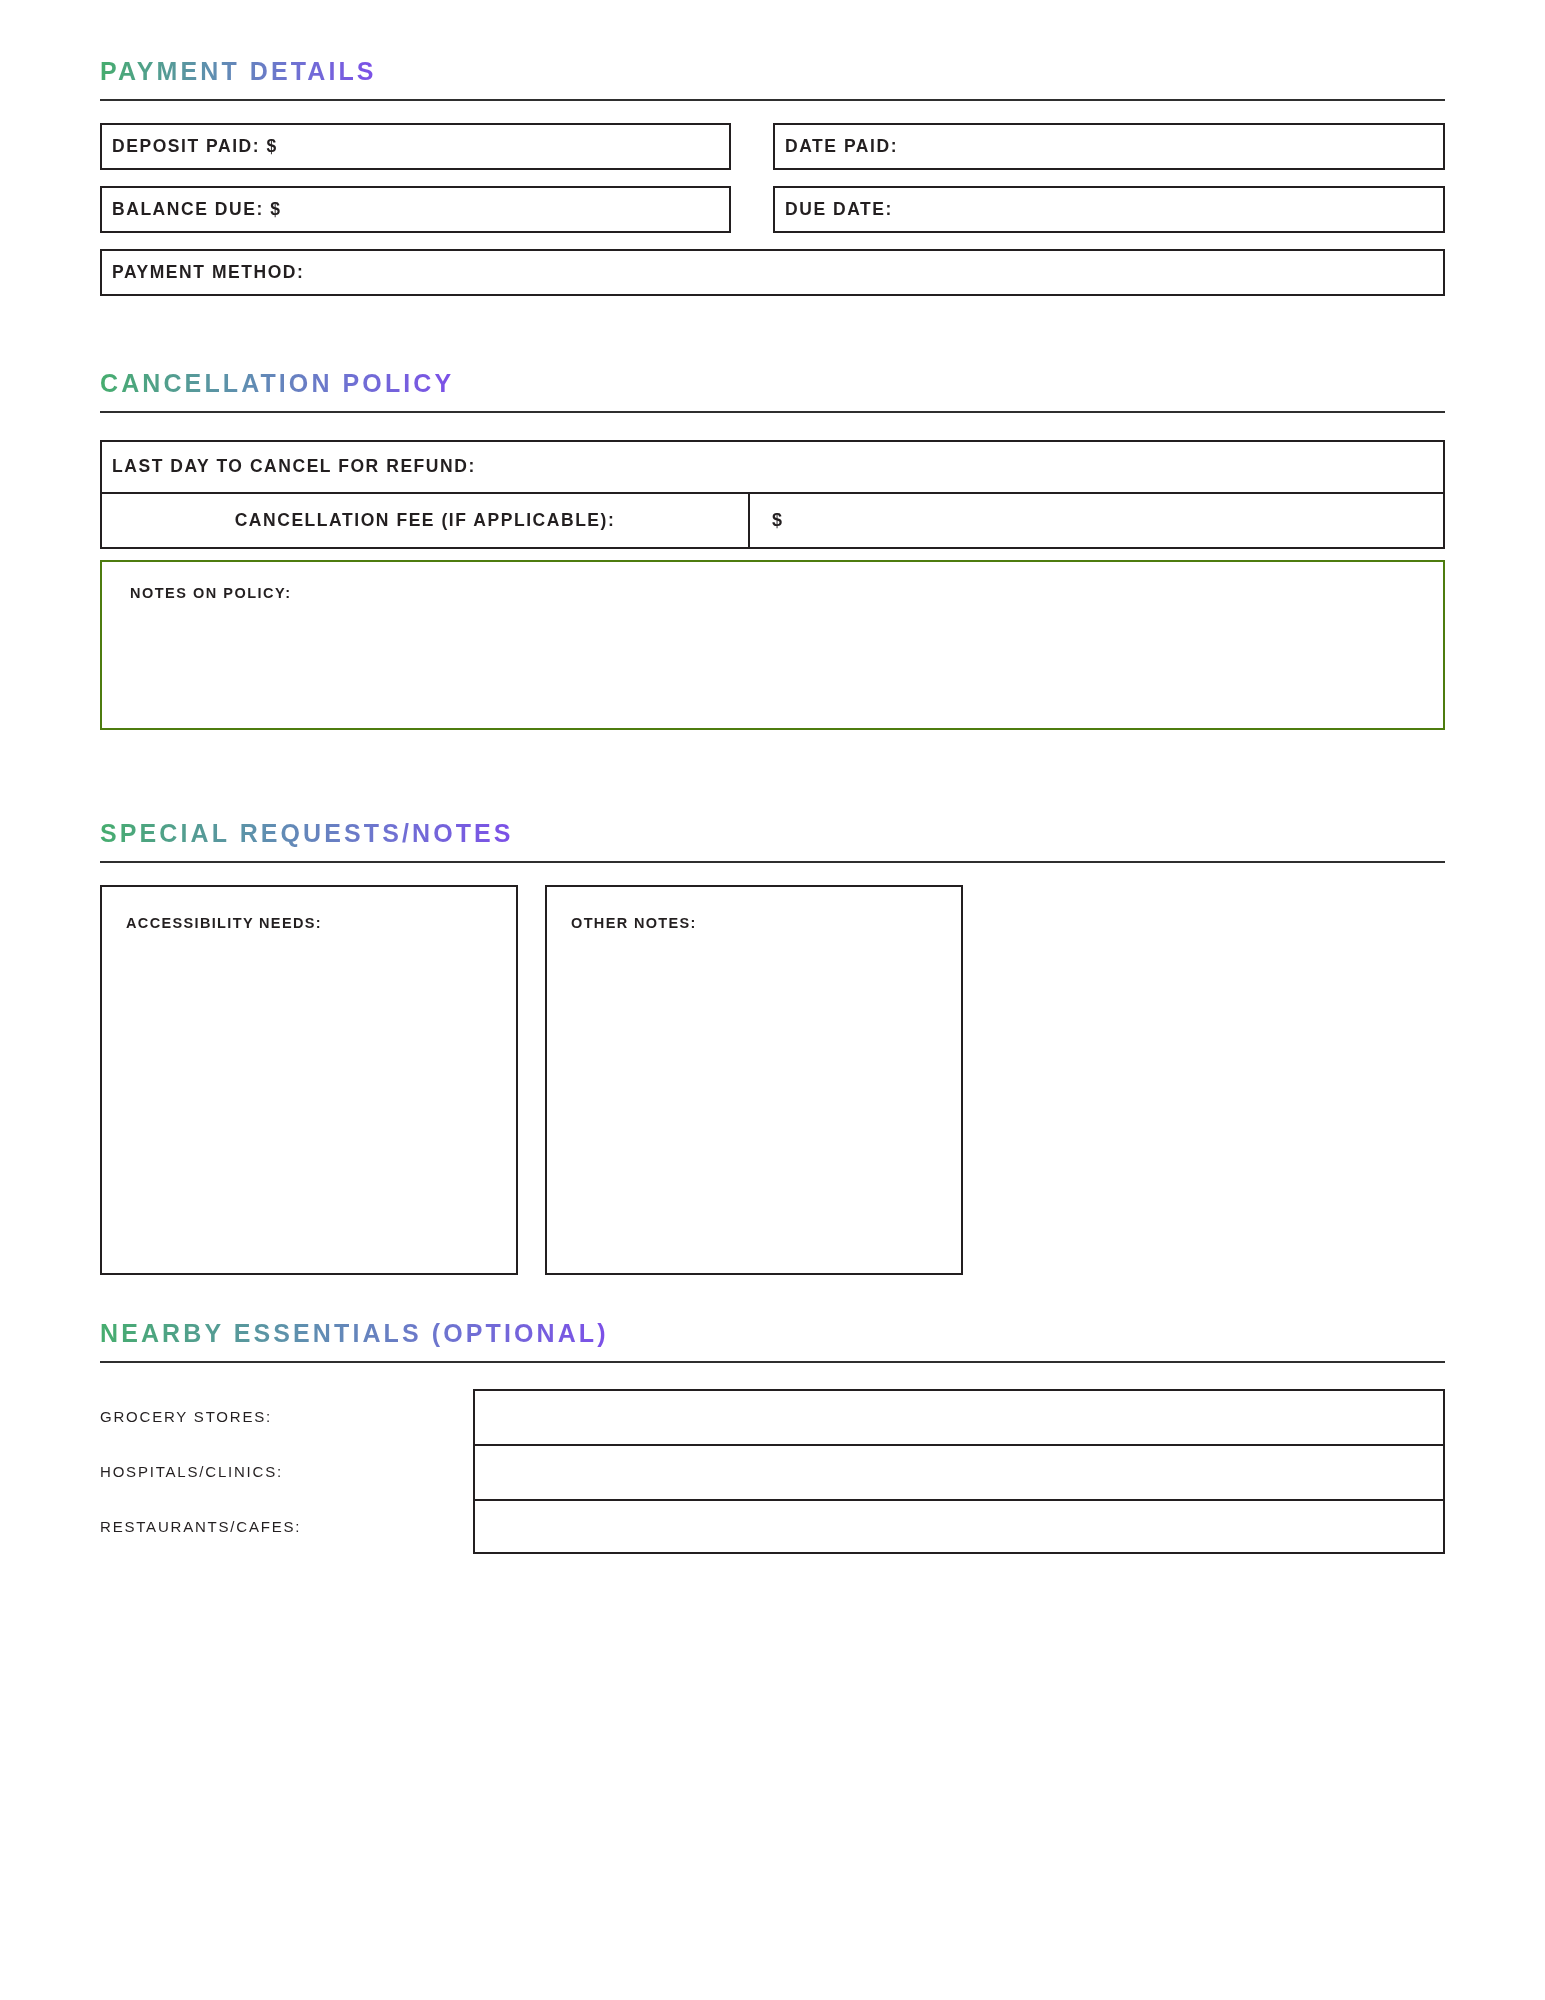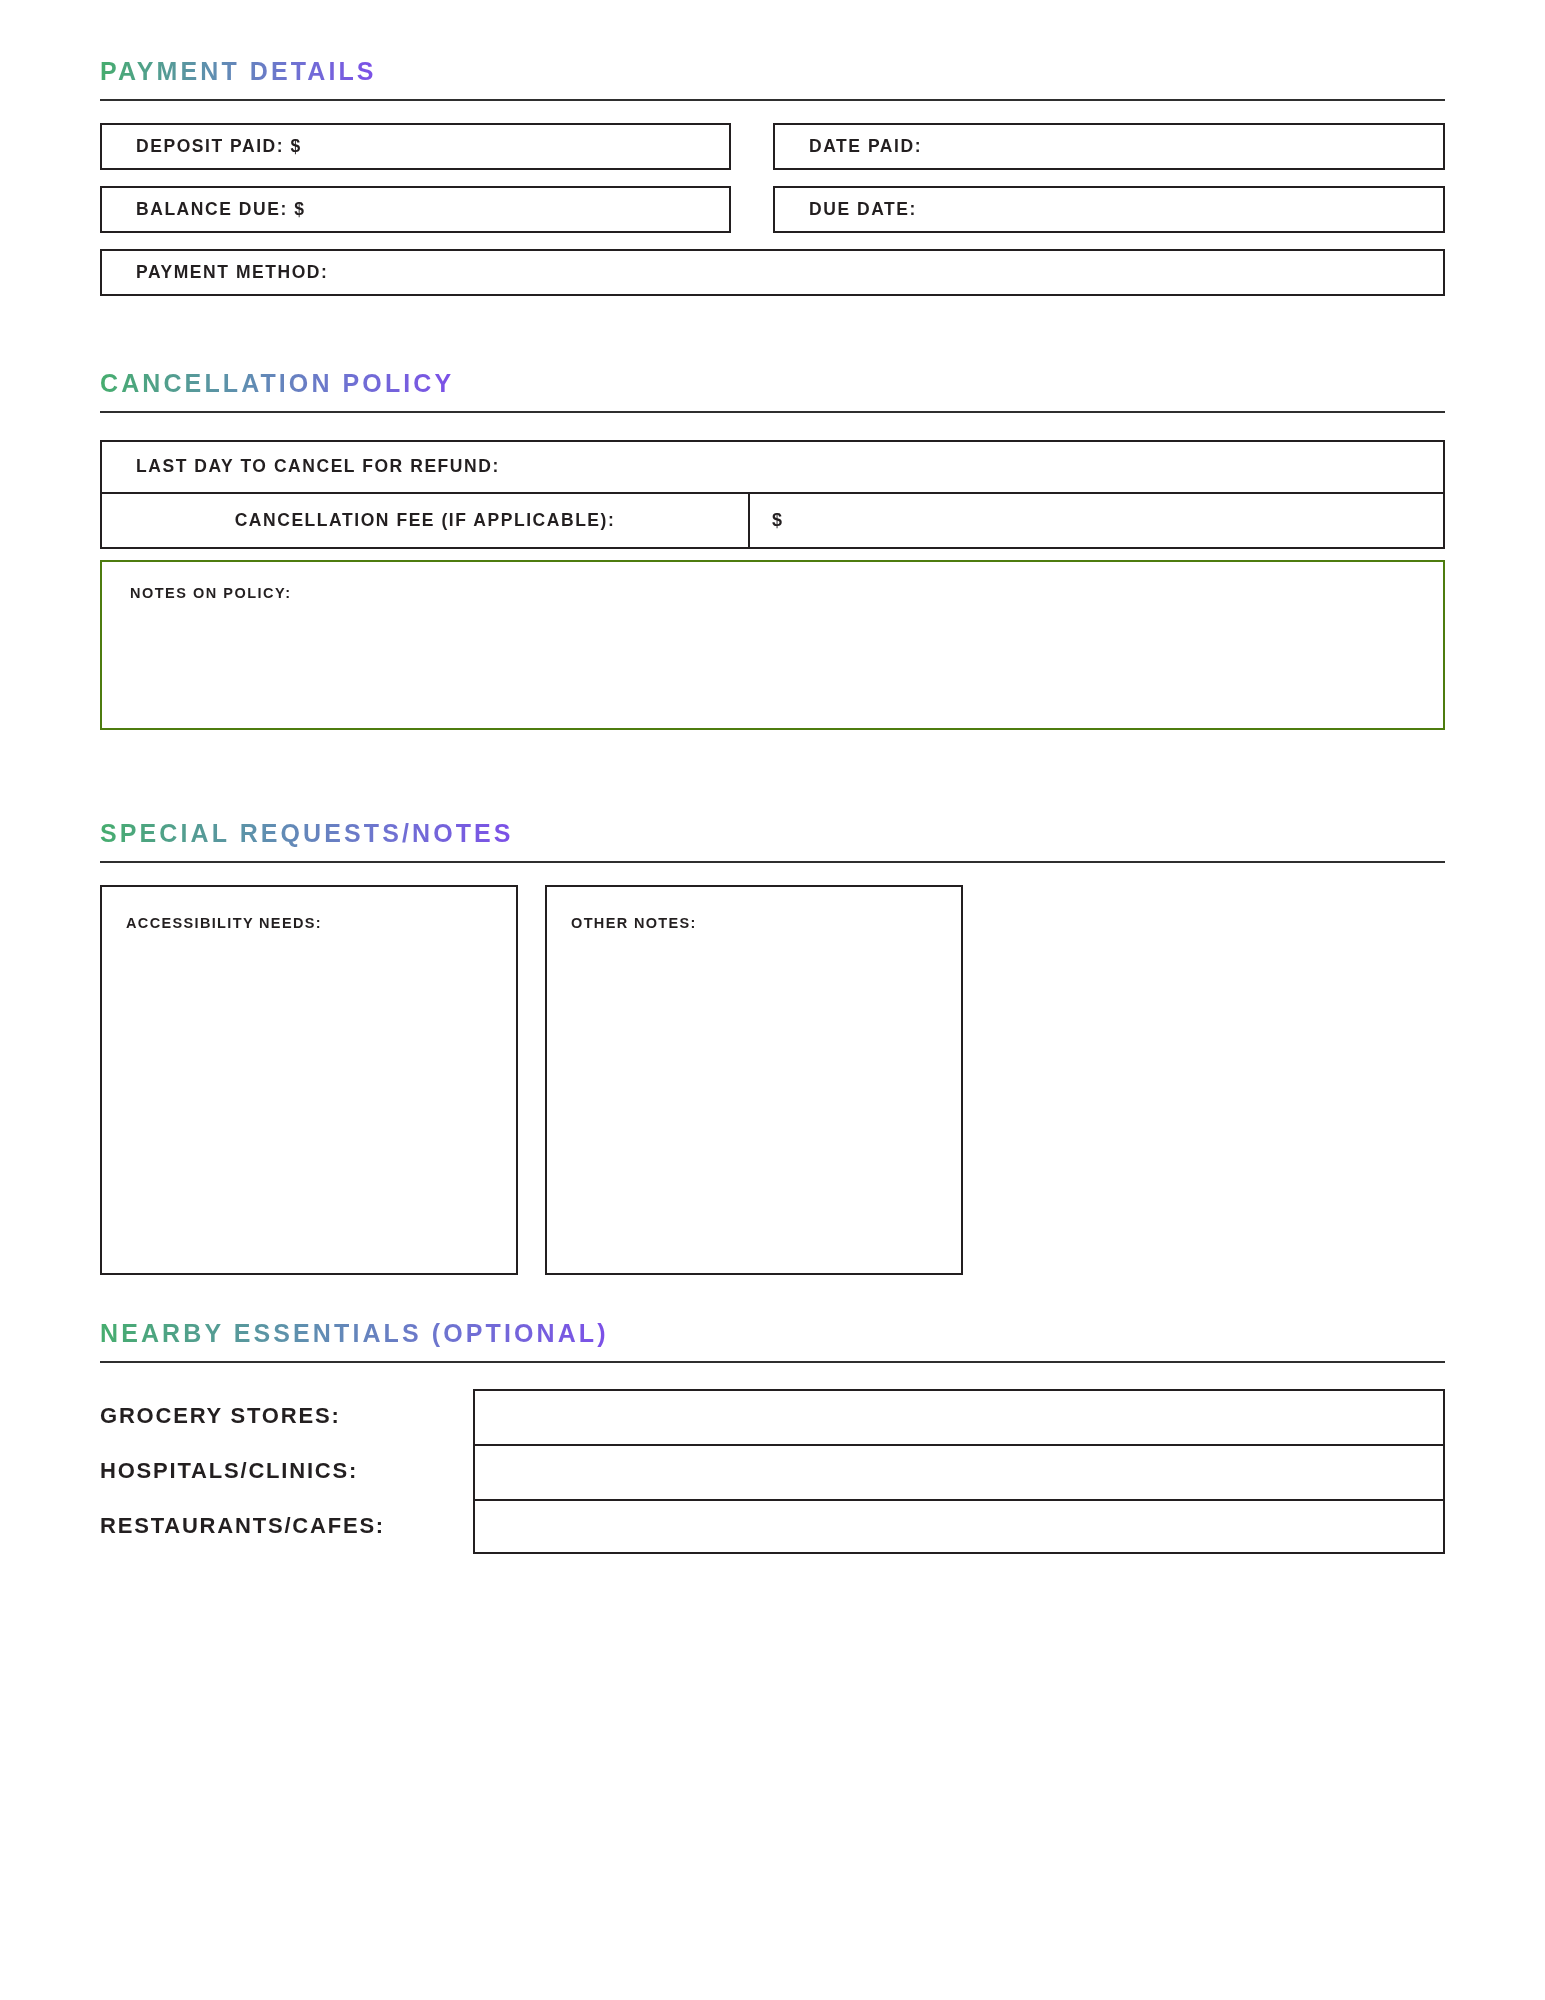--- a/index.html
+++ b/index.html
@@ -42,21 +42,21 @@
     border-top: 2.5px solid #2f2f2f;
     margin-top: 13px;
   }
 
   
   .fbox {
     border: 2px solid #231f20;
     background: #fff;
     display: flex;
     align-items: center;
-    padding: 0 34px;
+    padding: 0 10px;
   }
   .flabel {
     font-size: 17.5px;
     font-weight: 700;
     letter-spacing: 1.55px;
     text-transform: uppercase;
     color: #231f20;
     white-space: nowrap;
   }
 
@@ -137,22 +137,22 @@
     display: flex;
     align-items: stretch;
     height: 55px;
   }
   .ne-label-cell {
     flex: 0 0 373px;
     display: flex;
     align-items: center;
   }
   .ne-label {
-    font-size: 22px;
-    font-weight: 700;
+    font-size: 15px;
+    font-weight: 400;
     letter-spacing: 1.8px;
     text-transform: uppercase;
   }
   .ne-field {
     flex: 1;
     border: 2px solid #231f20;
     border-bottom: none;
     background: #fff;
   }
   .ne-row:last-child .ne-field { border-bottom: 2px solid #231f20; }

